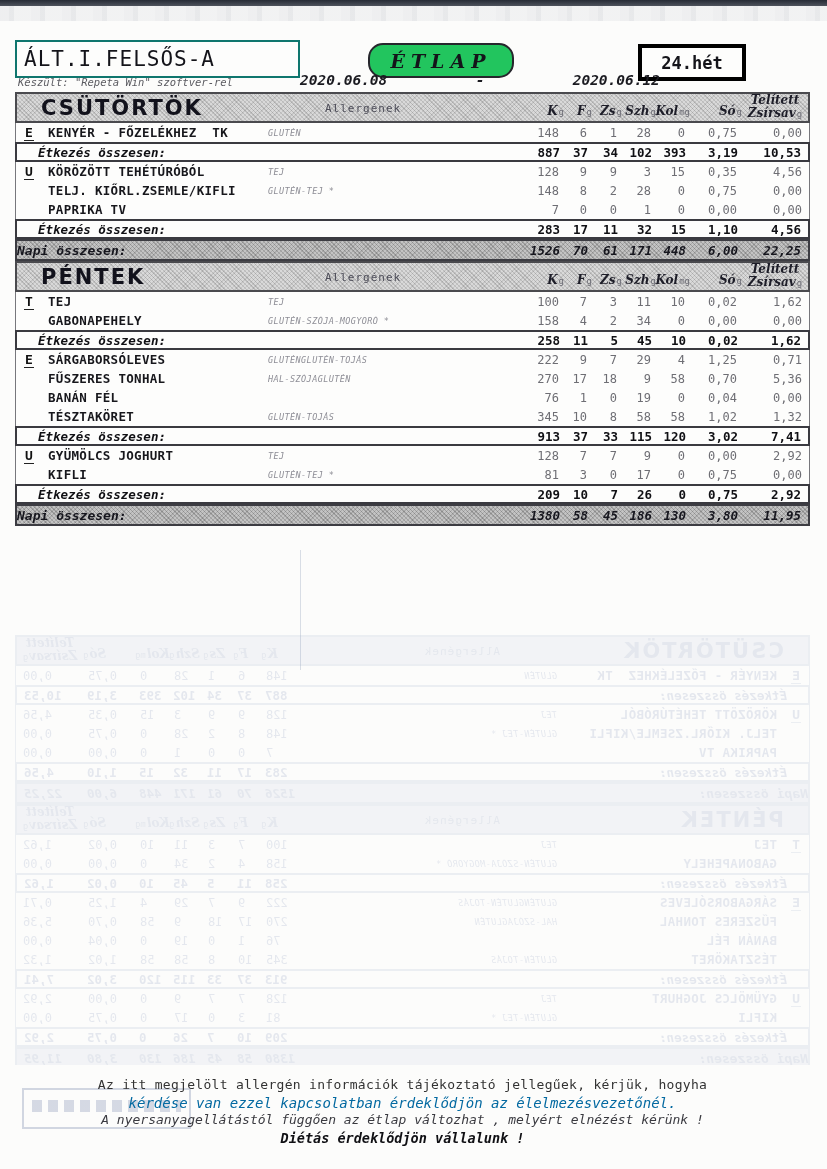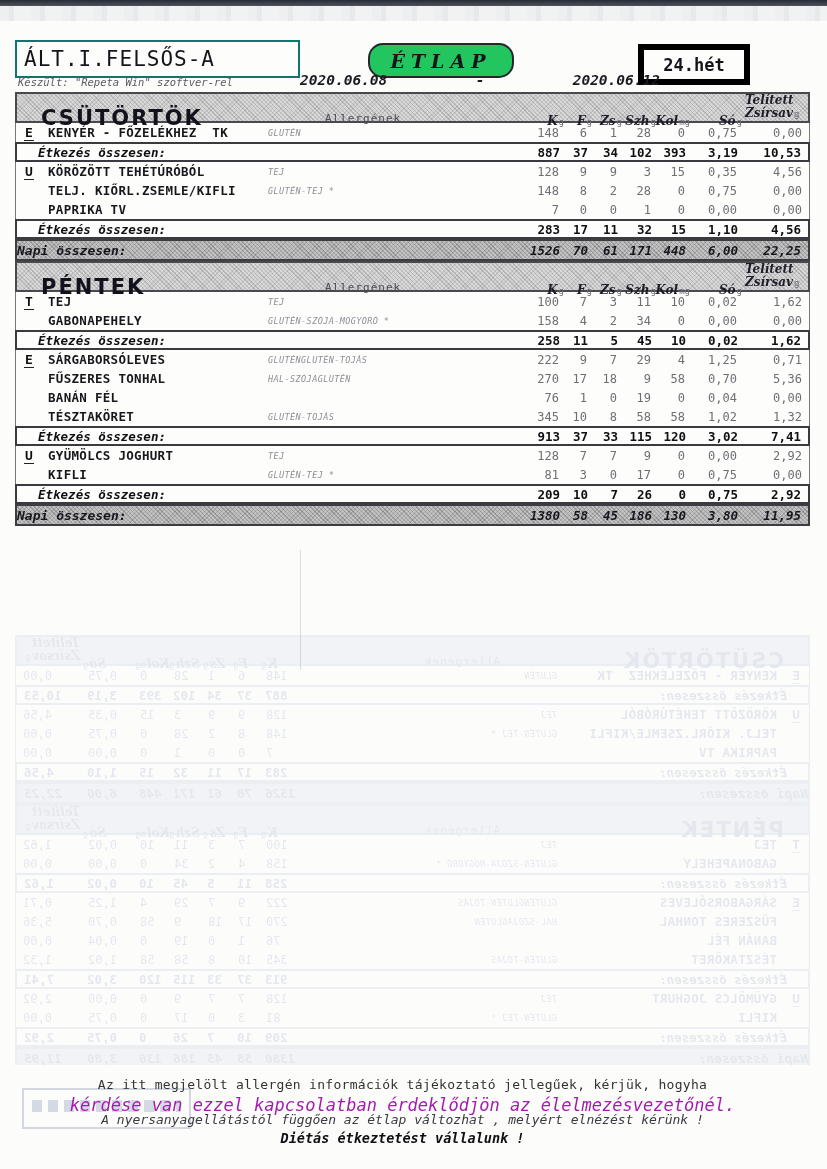--- a/index.html
+++ b/index.html
@@ -12,21 +12,21 @@
     background:repeating-linear-gradient(90deg,#e3e4e7 0 9px,#d7d9dd 9px 14px,#e9eaec 14px 31px);}
   
   .school-line{position:absolute;left:16px;top:26px;font-size:13.5px;letter-spacing:.5px;color:#3c3c40;}
   .class-box{position:absolute;left:15px;top:40px;width:274px;height:34px;border:2px solid #0f766e;
     display:flex;align-items:center;padding-left:7px;font-size:21px;font-weight:normal;
     letter-spacing:1px;color:#14141a;background:#fdfdfc;}
   .etlap-pill{position:absolute;left:368px;top:43px;width:142px;height:31px;border:2px solid #26262c;
     border-radius:15px;display:flex;align-items:center;justify-content:center;
     font-family:"DejaVu Serif",serif;font-style:italic;font-weight:bold;font-size:19px;
     letter-spacing:6px;color:#14141a;background:#22c55e;}
-  .week-box{position:absolute;left:638px;top:44px;width:100px;height:29px;border:6px solid #000000;
+  .week-box{position:absolute;left:638px;top:44px;width:100px;height:29px;border:4px solid #000000;
     display:flex;align-items:center;justify-content:center;font-size:17px;font-weight:bold;
     color:#14141a;background:#fdfdfc;}
   .made-line{position:absolute;left:18px;top:76px;font-size:10.5px;font-style:italic;color:#5a5a60;}
   .date-line{position:absolute;left:300px;top:72px;width:360px;display:flex;justify-content:space-between;
     font-size:14.5px;font-weight:bold;font-style:italic;color:#1a1a20;}
   
   .menu-table{position:absolute;left:15px;top:92px;width:795px;}
   .row{display:grid;grid-template-columns:26px 222px 244px 58px 28px 30px 34px 34px 52px 1fr;
        box-sizing:border-box;align-items:center;}
   .day-band{height:31px;border:2px solid #4a4a4e;align-items:end;
@@ -35,21 +35,21 @@
                      repeating-linear-gradient(-45deg,rgba(0,0,0,.09) 0 1px,transparent 1px 3px);}
   .day-name{grid-column:1 / span 2;font-family:"DejaVu Sans",sans-serif;font-weight:bold;
     font-size:21px;letter-spacing:2px;color:#12121c;padding-left:24px;line-height:1;margin-bottom:4px;}
   .allergen-head{grid-column:3;font-size:11px;letter-spacing:1px;color:#4c4c58;margin-bottom:8px;
     padding-left:60px;}
   .num-head{font-family:"DejaVu Serif",serif;font-weight:bold;font-style:italic;font-size:12px;
     color:#1d1d28;display:flex;justify-content:flex-end;align-items:baseline;white-space:nowrap;
     margin-bottom:5px;padding-right:3px;}
   .num-head .hu{font-family:"DejaVu Sans Mono",monospace;font-style:normal;font-weight:normal;
     font-size:9px;color:#6d6d76;margin-left:1px;}
-  .num-head.two-line{display:block;text-align:left;margin-bottom:13px;line-height:1.1;}
+  .num-head.two-line{display:block;text-align:center;margin-bottom:3px;line-height:1.1;}
   .num-head.two-line .ln{display:block;}
   .item-row{height:19px;background:#fdfdfc;border-left:1.5px solid #77777c;border-right:1.5px solid #77777c;}
   .letter{text-align:center;font-weight:bold;font-size:13px;color:#111;}
   .letter span{border-bottom:1.5px solid #222;padding:0 1px;}
   .food-name{font-weight:bold;font-size:12.5px;color:#17171c;letter-spacing:.3px;
     padding-left:6px;white-space:pre;overflow:hidden;}
   .allergens{font-style:italic;font-size:8.5px;color:#8e8e96;letter-spacing:.4px;padding-left:4px;
     white-space:nowrap;overflow:hidden;}
   .val{text-align:right;padding-right:7px;font-size:12px;color:#6e6e74;white-space:nowrap;}
   .total-row{height:20px;border:2px solid #3a3a40;background:#fdfdfc;}
@@ -72,21 +72,21 @@
   .ghost-inner .day-band,.ghost-inner .napi-row{background:#c2cadd !important;}
   .ghost-inner .item-row,.ghost-inner .total-row{background:transparent !important;}
   .ghost-fold{position:absolute;left:300px;top:550px;width:1px;height:120px;background:rgba(150,162,190,.35);}
   .ghost-class-box{position:absolute;left:22px;top:1088px;width:165px;height:37px;
     border:2px solid rgba(140,152,185,.38);filter:blur(.4px);}
   .ghost-class-box i{display:block;margin:10px 8px;height:12px;
     background:repeating-linear-gradient(90deg,rgba(140,152,185,.35) 0 10px,transparent 10px 16px);}
   
   .footer-line{position:absolute;left:0;width:805px;text-align:center;color:#333;}
   .f1{top:1077px;font-size:13px;letter-spacing:.3px;}
-  .f2{top:1095px;font-size:17px;font-style:italic;color:#a21caf;}
+  .f2{top:1095px;font-size:14px;font-style:italic;color:#0369a1;}
   .f3{top:1112px;font-size:13px;font-style:italic;color:#3a3a40;}
   .f4{top:1130px;font-size:13.5px;font-style:italic;font-weight:bold;color:#101014;}
 </style>
 </head>
 <body>
 
 <div class="page">
   <div class="scan-top-dark"></div>
   <div class="scan-top-noise"></div>
 
@@ -666,14 +666,14 @@
       </div>
   </div>
   <div class="ghost-fold"></div>
   <div class="ghost-class-box">
       <i></i>
     </div>
 
   <div class="footer-line f1">Az itt megjelölt allergén információk tájékoztató jellegűek, kérjük, hogyha</div>
   <div class="footer-line f2">kérdése van ezzel kapcsolatban érdeklődjön az élelmezésvezetőnél.</div>
   <div class="footer-line f3">A nyersanyagellátástól függően az étlap változhat , melyért elnézést kérünk !</div>
-  <div class="footer-line f4">Diétás étkeztetést vállalunk !</div>
+  <div class="footer-line f4">Diétás érdeklődjön vállalunk !</div>
 </div>
 
 </body></html>

